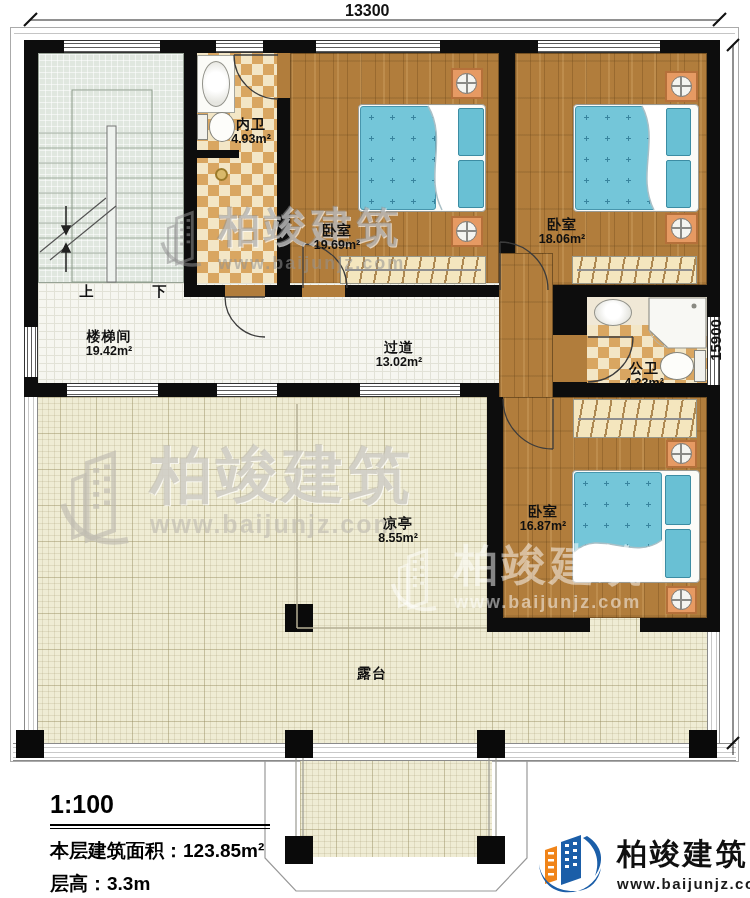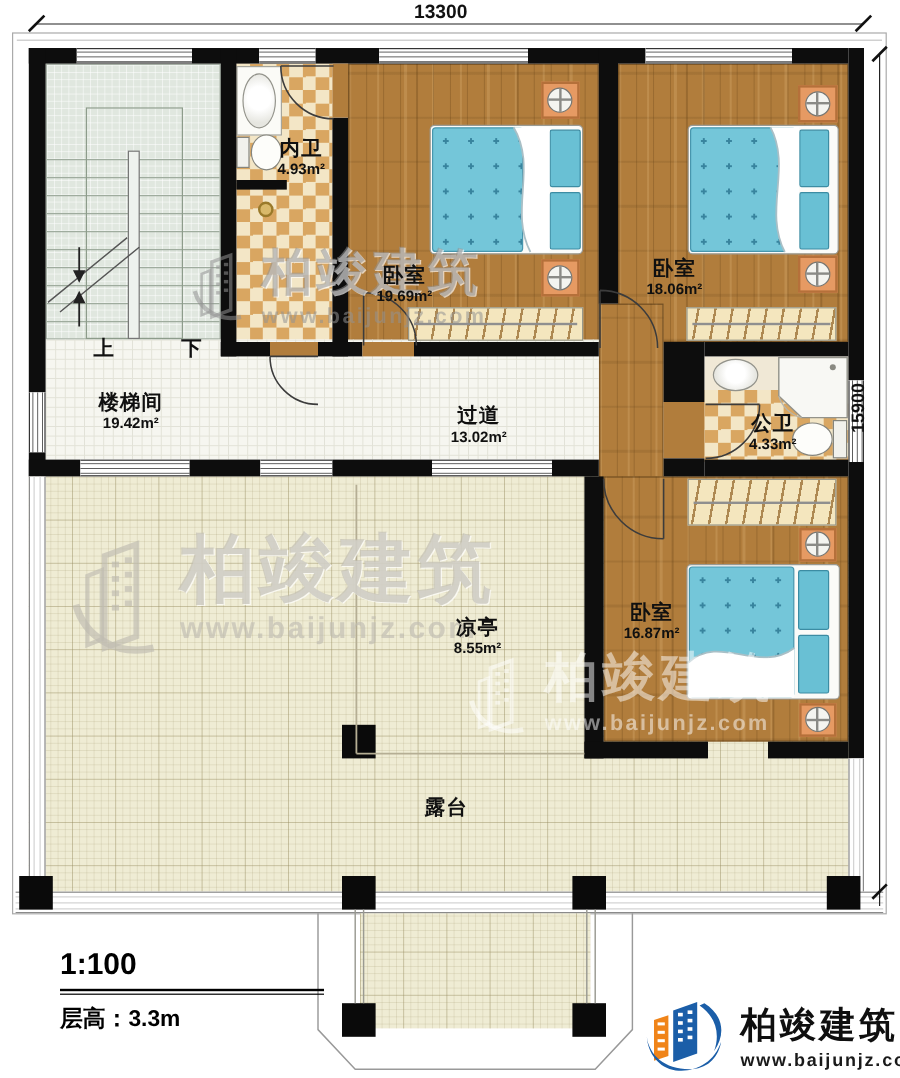--- a/index.html
+++ b/index.html
@@ -58,21 +58,21 @@
   .wardrobe{background:#f4e6be;border:1px solid #98988a;
     background-image:repeating-linear-gradient(100deg, transparent 0 8px, rgba(150,105,45,.75) 8px 10px, transparent 10px 14px);}
   .wardrobe .rail{position:absolute;left:4px;right:4px;top:50%;height:2px;margin-top:-1px;background:#8f8f8f;}
   .counter{background:#fbfbf7;border:1px solid #a5a59c;}
   .sink{background:radial-gradient(circle at 50% 45%, #ffffff 35%, #e6e6e0 75%);border:1px solid #93938b;border-radius:50%;}
   .toilet-tank{background:#f1f1ec;border:1px solid #85857d;}
   .toilet-bowl{background:#fdfdfa;border:1px solid #85857d;border-radius:50%;}
   .drain{background:#d9b96a;border:2px solid #9a7a2a;border-radius:50%;}
   
   .rlabel{color:#101010;font-weight:bold;text-align:center;line-height:1.15;transform:translate(-50%,-50%);white-space:nowrap;}
-  .rlabel .nm{font-size:17px;letter-spacing:1px;}
+  .rlabel .nm{font-size:14px;letter-spacing:1px;}
   .rlabel .ar{font-size:12.5px;}
   .dimtext{color:#111;font-weight:bold;font-size:16px;}
   .wm{display:flex;align-items:flex-start;gap:10px;pointer-events:none;}
   .wm .t1{font-weight:bold;letter-spacing:4px;line-height:1;}
   .wm .t2{font-weight:bold;letter-spacing:2px;line-height:1;margin-top:6px;}
   .tb-title{font-size:30px;font-weight:bold;color:#000;letter-spacing:2px;}
   .tb-scale{font-size:25px;font-weight:bold;color:#000;}
   .tb-row{font-size:19px;font-weight:bold;color:#000;}
   .logo-name{font-size:30px;font-weight:bold;color:#0f0f0f;letter-spacing:3px;}
   .logo-url{font-size:15px;font-weight:bold;color:#1a1a1a;letter-spacing:1.5px;}
@@ -325,21 +325,21 @@
       <div class="ar">18.06m²</div>
   </div>
   <div class="abs rlabel" style="left:109px;top:343px;">
     <div class="nm">楼梯间</div>
       <div class="ar">19.42m²</div>
   </div>
   <div class="abs rlabel" style="left:399px;top:354px;">
     <div class="nm">过道</div>
       <div class="ar">13.02m²</div>
   </div>
-  <div class="abs rlabel" style="left:644px;top:360px;">
+  <div class="abs rlabel" style="left:644px;top:375px;">
     <div class="nm">公卫</div>
       <div class="ar">4.33m²</div>
   </div>
   <div class="abs rlabel" style="left:398px;top:530px;">
     <div class="nm">凉亭</div>
       <div class="ar">8.55m²</div>
   </div>
   <div class="abs rlabel" style="left:543px;top:518px;">
     <div class="nm">卧室</div>
       <div class="ar">16.87m²</div>
@@ -356,20 +356,23 @@
 
   <div class="abs dimtext" style="left:345px;top:2px;width:60px;">13300</div>
   <div class="abs dimtext" style="left:691px;top:330px;width:52px;height:20px;text-align:center;transform:rotate(-90deg);font-size:15px;">15900</div>
 
   <div class="abs" style="left:50px;top:790px;width:280px;">
     <div style="display:flex;align-items:baseline;gap:14px;">
       <span class="tb-scale">1:100</span>
     </div>
     <div style="margin-top:5px;width:220px;height:2px;background:#000;"></div>
     <div style="margin-top:2px;width:220px;height:1px;background:#000;"></div>
+    <div class="tb-row" style="margin-top:9px;">
+      <span>本层建筑面积：</span><span>123.85m²</span>
+    </div>
     <div class="tb-row" style="margin-top:7px;">
       <span>层高：</span><span>3.3m</span>
     </div>
   </div>
 
   <div class="abs" style="left:531px;top:830px;display:flex;align-items:center;gap:8px;">
     <svg width="78" height="66" viewBox="0 0 78 66">
       <path d="M14,20 L26,16 L26,50 L14,54 Z" fill="#f08419"></path>
       <path d="M30,12 L50,5 L50,48 L30,55 Z" fill="#1b5ea8"></path>
       <g fill="#fff">

